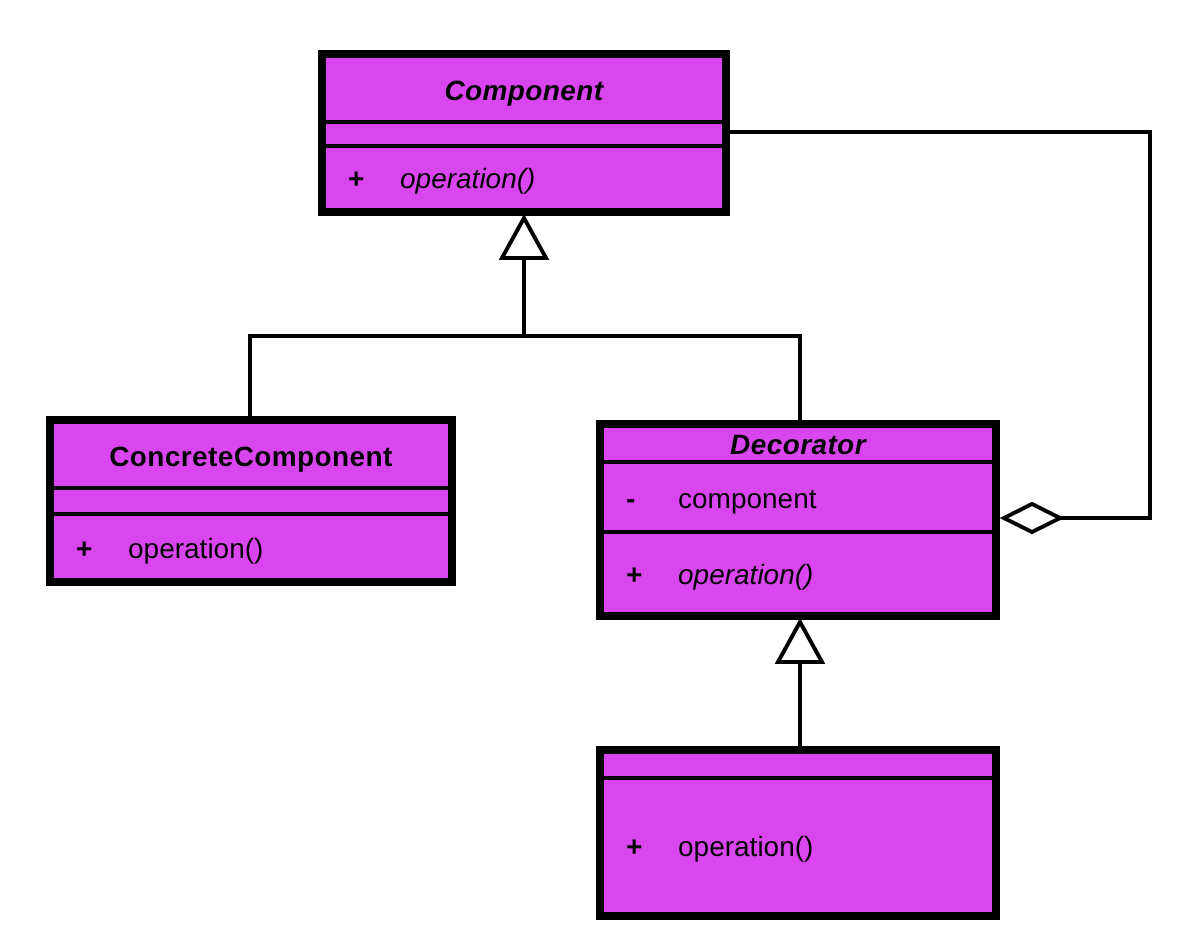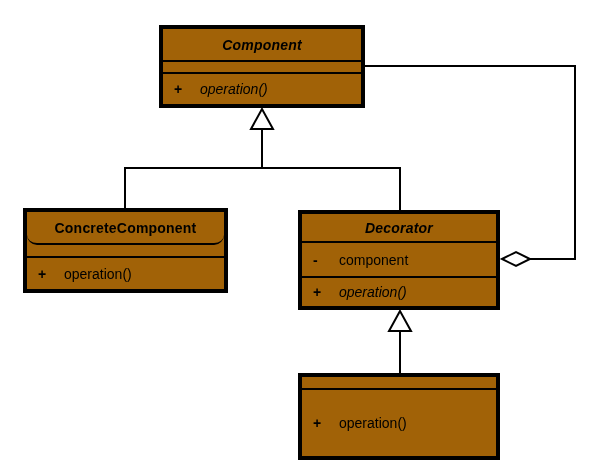--- a/index.html
+++ b/index.html
@@ -8,21 +8,21 @@
     width: 600px;
     height: 475px;
     background: #ffffff;
     font-family: "Liberation Sans", sans-serif;
     overflow: hidden;
   }
   svg.connectors { position: absolute; left: 0; top: 0; }
   .uml-class {
     position: absolute;
     box-sizing: border-box;
-    background: #a16207;
+    background: #d946ef;
     border: 4px solid #000000;
     display: flex;
     flex-direction: column;
     color: #000000;
   }
   .sec { border-bottom: 2px solid #000000; box-sizing: border-box; }
   .sec:last-child { border-bottom: none; flex: 1; }
   .title-sec {
     display: flex;
     align-items: center;
@@ -39,24 +39,24 @@
     font-size: 14px;
   }
   .vis { font-weight: bold; width: 26px; flex: none; }
   .italic { font-style: italic; }
 
   
   #box-component          { left: 159px; top: 25px;  width: 206px; height: 83px; }
   #box-component .title-sec          { height: 33px; }
   #box-component .attrs-sec          { height: 12px; }
   #box-concrete-component { left: 23px;  top: 208px; width: 205px; height: 85px; }
-  #box-concrete-component .title-sec { height: 33px; border-radius: 10px; }
+  #box-concrete-component .title-sec { height: 33px; }
   #box-concrete-component .attrs-sec { height: 13px; }
   #box-decorator          { left: 298px; top: 210px; width: 202px; height: 100px; }
-  #box-decorator .title-sec          { height: 29px; }
+  #box-decorator .title-sec          { height: 18px; }
   #box-decorator .attrs-sec          { height: 35px; display: flex; }
   #box-concrete-decorator { left: 298px; top: 373px; width: 202px; height: 87px; }
   #box-concrete-decorator .title-sec { height: 35px; }
   #box-concrete-decorator .attrs-sec { height: 13px; }
 </style>
 </head>
 <body>
 
 <div class="canvas">
 

